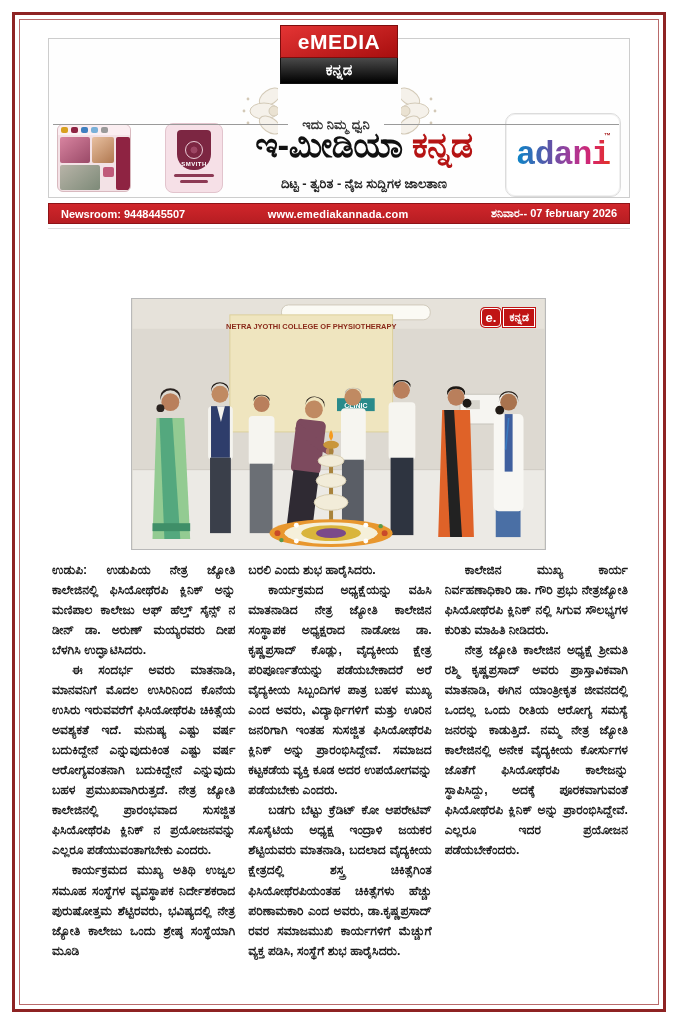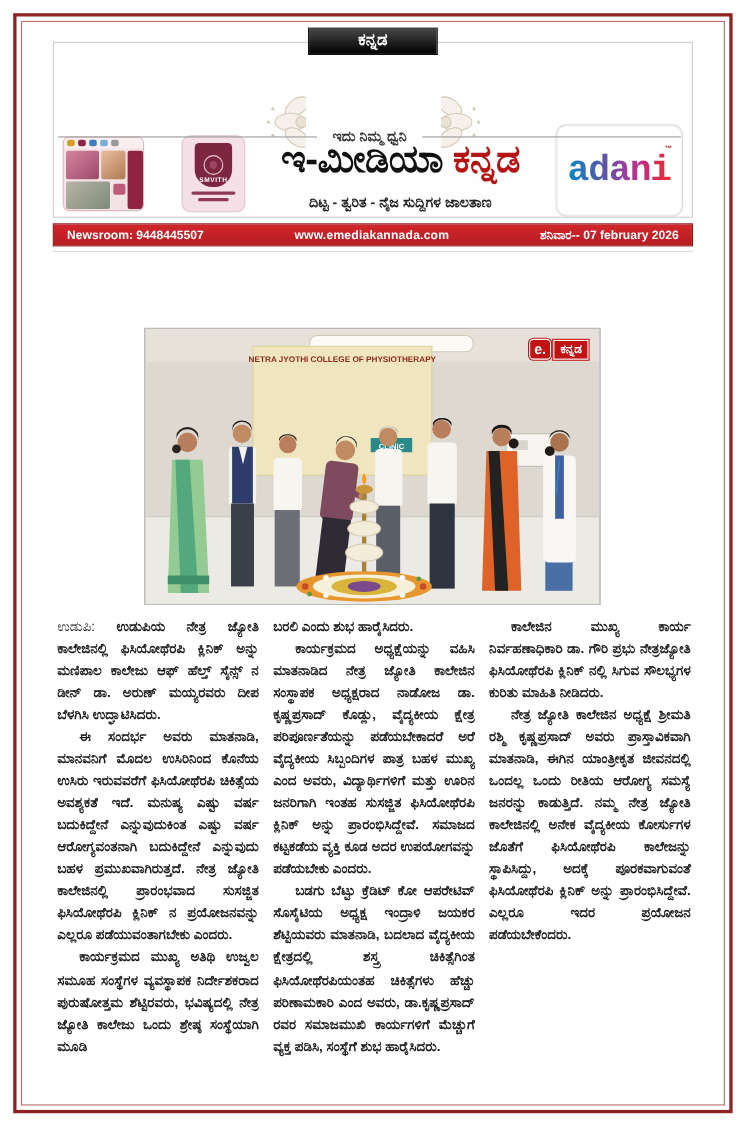--- a/index.html
+++ b/index.html
@@ -59,21 +59,21 @@
   .photo svg{display:block;}
   .wm{position:absolute;right:10px;top:9px;display:flex;gap:2px;align-items:center;}
   .wm .e{background:#c01414;color:#fff;font-weight:800;font-size:13px;border-radius:4px;padding:1px 4px;border:1px solid #fff;box-shadow:0 0 0 1px #c01414;}
   .wm .k{background:#c01414;color:#fff;font-weight:bold;font-size:11px;padding:2px 5px;border:1px solid #fff;box-shadow:0 0 0 1px #c01414;}
 
   
   .article{position:absolute;left:52px;top:560px;width:576px;display:flex;gap:13px;}
   .col{flex:1;min-width:0;}
   .para{margin:0;font-size:12.3px;line-height:1.63;font-weight:600;color:#191919;text-align:justify;text-justify:inter-word;}
   .para.ind{text-indent:20px;}
-  .para b{font-weight:400;}
+  .para b{font-weight:700;}
 </style>
 </head>
 <body>
 
 <div id="page">
 
   <div class="frame-outer"></div>
   <div class="frame-inner"></div>
 
   <div class="masthead">
@@ -104,20 +104,21 @@
         <circle cx="4" cy="28" r="5" fill="#e6dcc8"></circle>
       </g>
       <g fill="#c9bda6">
           <circle cx="30" cy="16" r="1.4"></circle>
           <circle cx="34" cy="28" r="1.4"></circle>
           <circle cx="30" cy="40" r="1.4"></circle>
         </g>
     </svg>
 
     <div class="logo-stack">
+      <div class="logo-red">eMEDIA</div>
       <div class="logo-black">ಕನ್ನಡ</div>
     </div>
 
     <div class="mast-row">
 
       <div class="collage">
         <div class="strip">
           <i style="background:#d8a020"></i>
             <i style="background:#8e2342"></i>
             <i style="background:#3f7fc0"></i>

